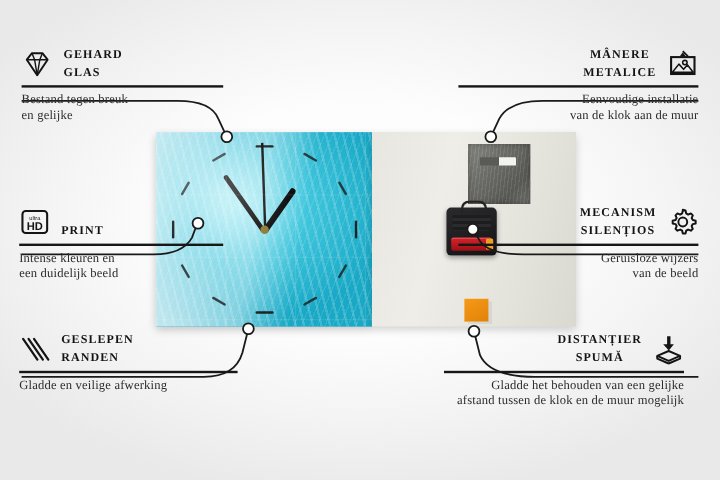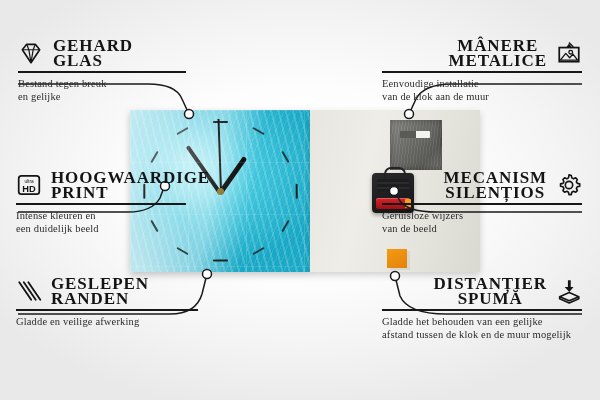--- a/index.html
+++ b/index.html
@@ -79,33 +79,33 @@
   #battery-tip{position:absolute;right:-1px;top:1px;width:6px;height:9px;background:#f0a020;border-radius:1px;}
   #foam-spacer{
     position:absolute;left:77px;top:139px;width:20px;height:19px;
     background:linear-gradient(150deg,#f59a15,#e2820a);
     box-shadow:3px 2px 0 rgba(0,0,0,.06);
   }
   
   .callout{position:absolute;width:200px;}
   .co-head{display:flex;align-items:center;gap:9px;}
   .co-title{
-    font-size:17px;letter-spacing:.9px;line-height:15px;color:#141414;
+    font-size:10px;letter-spacing:.9px;line-height:15px;color:#141414;
     font-weight:700;text-transform:uppercase;
   }
   .co-rule{height:1.6px;background:#171717;margin-top:3px;}
   .co-sub{
     font-size:10.5px;line-height:13px;color:#2c2c2c;margin-top:4px;letter-spacing:.15px;
   }
   .left .co-head{justify-content:flex-start;}
   .left .co-title{text-align:left;}
   .left .co-sub{text-align:left;}
   .right .co-head{justify-content:flex-end;}
   .right .co-title{text-align:center;}
-  .right .co-sub{}
+  .right .co-sub{text-align:right;}
   .ico{width:26px;height:26px;flex:0 0 26px;display:block;}
   .ico svg{display:block;width:26px;height:26px;}
   
   #leaders{position:absolute;left:0;top:0;width:600px;height:400px;pointer-events:none;}
 </style>
 </head>
 <body>
 
 <div id="stage">
 
@@ -183,21 +183,21 @@
 
   <div class="callout left" id="co-1" style="left:16px;top:170px;">
     <div class="co-head">
       <span class="ico">
         <svg viewBox="0 0 24 24">
           <rect x="2.5" y="3.5" width="19" height="17" rx="2.5" fill="none" stroke="#141414" stroke-width="1.6"></rect>
           <text x="12" y="10.6" font-family="Liberation Sans, sans-serif" font-size="4.4" text-anchor="middle" fill="#141414">ultra</text>
           <text x="12" y="18" font-family="Liberation Sans, sans-serif" font-size="8.6" font-weight="bold" text-anchor="middle" fill="#141414">HD</text>
         </svg>
       </span>
-      <span class="co-title"><span>HOOGWAARDIGE</span><br><span>PRINT</span></span>
+      <span class="co-title"><br><span>PRINT</span></span>
     </div>
     <div class="co-rule" style="width:170px;"></div>
     <div class="co-sub"><span>Intense kleuren en</span><br><span>een duidelijk beeld</span></div>
   </div>
 
   <div class="callout left" id="co-2" style="left:16px;top:276px;">
     <div class="co-head">
       <span class="ico">
         <svg viewBox="0 0 24 24">
             <g stroke="#141414" stroke-width="1.7" stroke-linecap="round">
@@ -237,21 +237,21 @@
         <svg viewBox="0 0 24 24">
           <path d="M12 2.6 l2.1 .6 .5 2.2 1.5 .9 2.1-.9 1.5 1.5 -.9 2.1 .9 1.5 2.2 .5 0 2.1 -2.2 .5 -.9 1.5 .9 2.1 -1.5 1.5 -2.1-.9 -1.5 .9 -.5 2.2 -2.1 0 -.5-2.2 -1.5-.9 -2.1 .9 -1.5-1.5 .9-2.1 -.9-1.5 -2.2-.5 0-2.1 2.2-.5 .9-1.5 -.9-2.1 1.5-1.5 2.1 .9 1.5-.9 .5-2.2 Z" fill="none" stroke="#141414" stroke-width="1.5" stroke-linejoin="round"></path>
           <circle cx="12" cy="12" r="3.4" fill="none" stroke="#141414" stroke-width="1.5"></circle>
         </svg>
       </span>
     </div>
     <div class="co-rule" style="width:200px;"></div>
     <div class="co-sub"><span>Geruisloze wijzers</span><br><span>van de beeld</span></div>
   </div>
 
-  <div class="callout right" id="co-5" style="left:382px;top:276px;">
+  <div class="callout right" id="co-5" style="left:370px;top:276px;">
     <div class="co-head">
       <span class="co-title"><span>DISTANȚIER</span><br><span>SPUMĂ</span></span>
       <span class="ico">
         <svg viewBox="0 0 24 24">
           <path d="M11 2 h2.6 v6.2 h2.6 L12.3 13 L8 8.2 h3 Z" fill="#141414"></path>
           <path d="M12.2 13.4 L21 17.2 L12.2 21 L3.4 17.2 Z" fill="none" stroke="#141414" stroke-width="1.5" stroke-linejoin="round"></path>
           <path d="M3.4 17.2 v2 L12.2 23 L21 19.2 v-2" fill="none" stroke="#141414" stroke-width="1.5" stroke-linejoin="round"></path>
         </svg>
       </span>
     </div>

